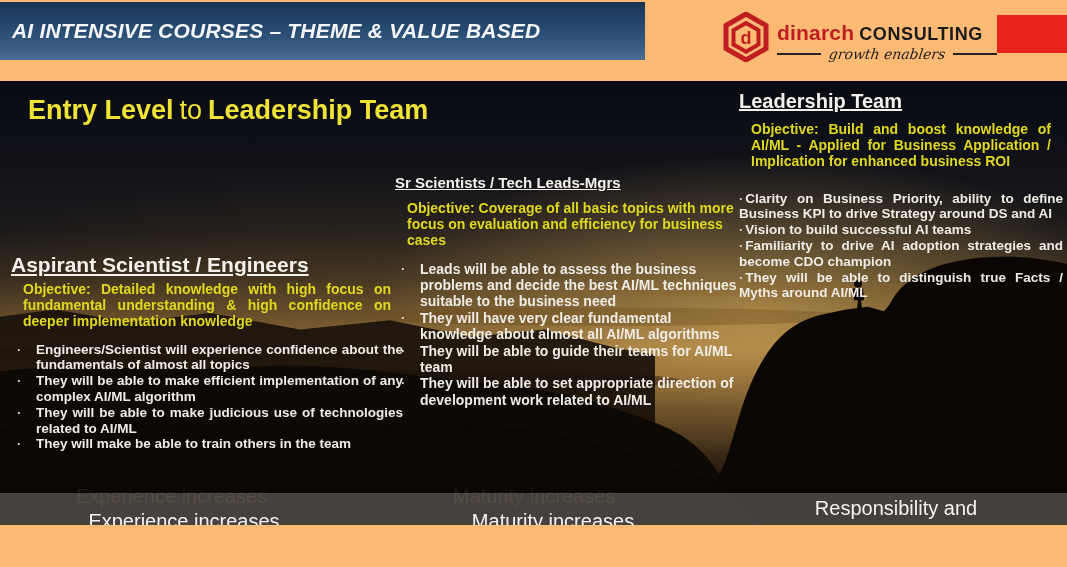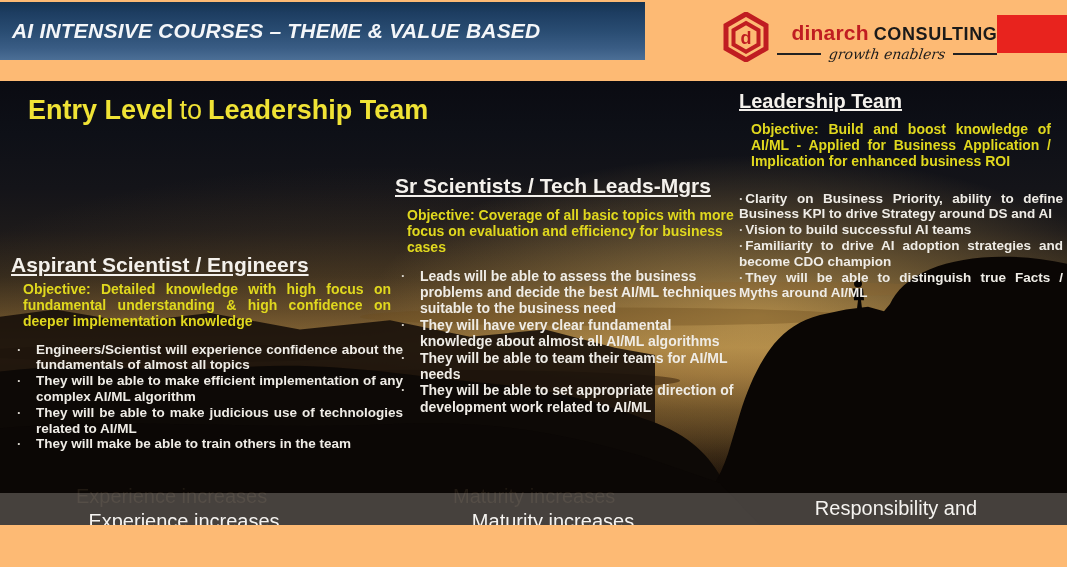--- a/index.html
+++ b/index.html
@@ -8,21 +8,21 @@
 
   
   .banner{position:absolute;left:0;top:2px;width:645px;height:58px;
           background:linear-gradient(180deg,#16334f 0%,#1d3d61 18%,#2a4d73 52%,#3a5d85 80%,#4c6f96 100%);
           display:flex;align-items:center;}
   .banner-title{color:#f4f6f9;font-size:21px;font-weight:bold;font-style:italic;
                 padding-left:12px;letter-spacing:.2px;white-space:nowrap;}
 
   .logo{position:absolute;left:721px;top:12px;height:52px;display:flex;align-items:flex-start;}
   .logo-icon{width:50px;height:50px;}
-  .logo-text{margin-left:6px;display:flex;flex-direction:column;align-items:flex-end;}
+  .logo-text{margin-left:6px;display:flex;flex-direction:column;}
   .logo-line1{display:flex;align-items:baseline;margin-top:9px;}
   .logo-brand{color:#c01d21;font-weight:bold;font-size:21px;letter-spacing:.2px;}
   .logo-suffix{color:#1a1a1a;font-weight:bold;font-size:18px;margin-left:5px;letter-spacing:.6px;}
   .logo-tagline{display:flex;align-items:center;margin-top:1px;color:#222;}
   .tl-rule{height:2px;background:#222;width:44px;flex:0 0 auto;}
   .tl-text{font-family:"DejaVu Serif", serif;font-style:italic;font-size:14px;margin:0 8px;white-space:nowrap;
            transform:skewX(-8deg);color:#1c1c1c;}
   .red-block{position:absolute;left:997px;top:15px;width:70px;height:38px;background:#e8231e;}
 
   
@@ -47,21 +47,21 @@
   .hang li::before{content:"·";position:absolute;left:6px;top:0;color:#d8d4cc;font-size:13px;}
   .inline-dots li{padding-left:0;}
   .inline-dots li::before{content:"·";color:#d8d4cc;font-size:13px;margin-right:2px;}
 
   .col1{left:11px;top:172px;width:392px;}
   .col1 h2{font-size:21px;}
   .col1 .objective{margin-top:4px;text-align:justify;}
   .col1 .bullets{margin-top:11px;text-align:justify;}
 
   .col2{left:395px;top:93px;width:352px;}
-  .col2 h2{font-size:21px;}
+  .col2 h2{font-size:15px;}
   .col2 .objective{margin-top:9px;}
   .col2 .bullets{margin-top:4px;font-size:14px;}
 
   .col3{left:739px;top:9px;width:324px;}
   .col3 h2{font-size:20px;}
   .col3 .objective{margin-top:8px;text-align:justify;}
   .col3 .bullets{margin-top:21px;text-align:justify;}
 
   
   .ghost{position:absolute;top:404px;z-index:1;color:rgba(34,26,19,0.95);font-size:20px;white-space:nowrap;}
@@ -136,21 +136,21 @@
           <li>They will make be able to train others in the team</li>
         </ul>
     </section>
 
     <section class="col col2">
       <h2>Sr Scientists / Tech Leads-Mgrs</h2>
       <p class="objective">Objective: Coverage of all basic topics with more focus on evaluation and efficiency for business cases</p>
       <ul class="bullets hang">
           <li>Leads will be able to assess the business problems and decide the best AI/ML techniques suitable to the business need</li>
           <li>They will have very clear fundamental knowledge about almost all AI/ML algorithms</li>
-          <li>They will be able to team their teams for AI/ML needs</li>
+          <li>They will be able to guide their teams for AI/ML team</li>
           <li>They will be able to set appropriate direction of development work related to AI/ML</li>
         </ul>
     </section>
 
     <section class="col col3">
       <h2>Leadership Team</h2>
       <p class="objective">Objective: Build and boost knowledge of AI/ML - Applied for Business Application / Implication for enhanced business ROI</p>
       <ul class="bullets inline-dots">
           <li>Clarity on Business Priority, ability to define Business KPI to drive Strategy around DS and AI</li>
           <li>Vision to build successful AI teams</li>

